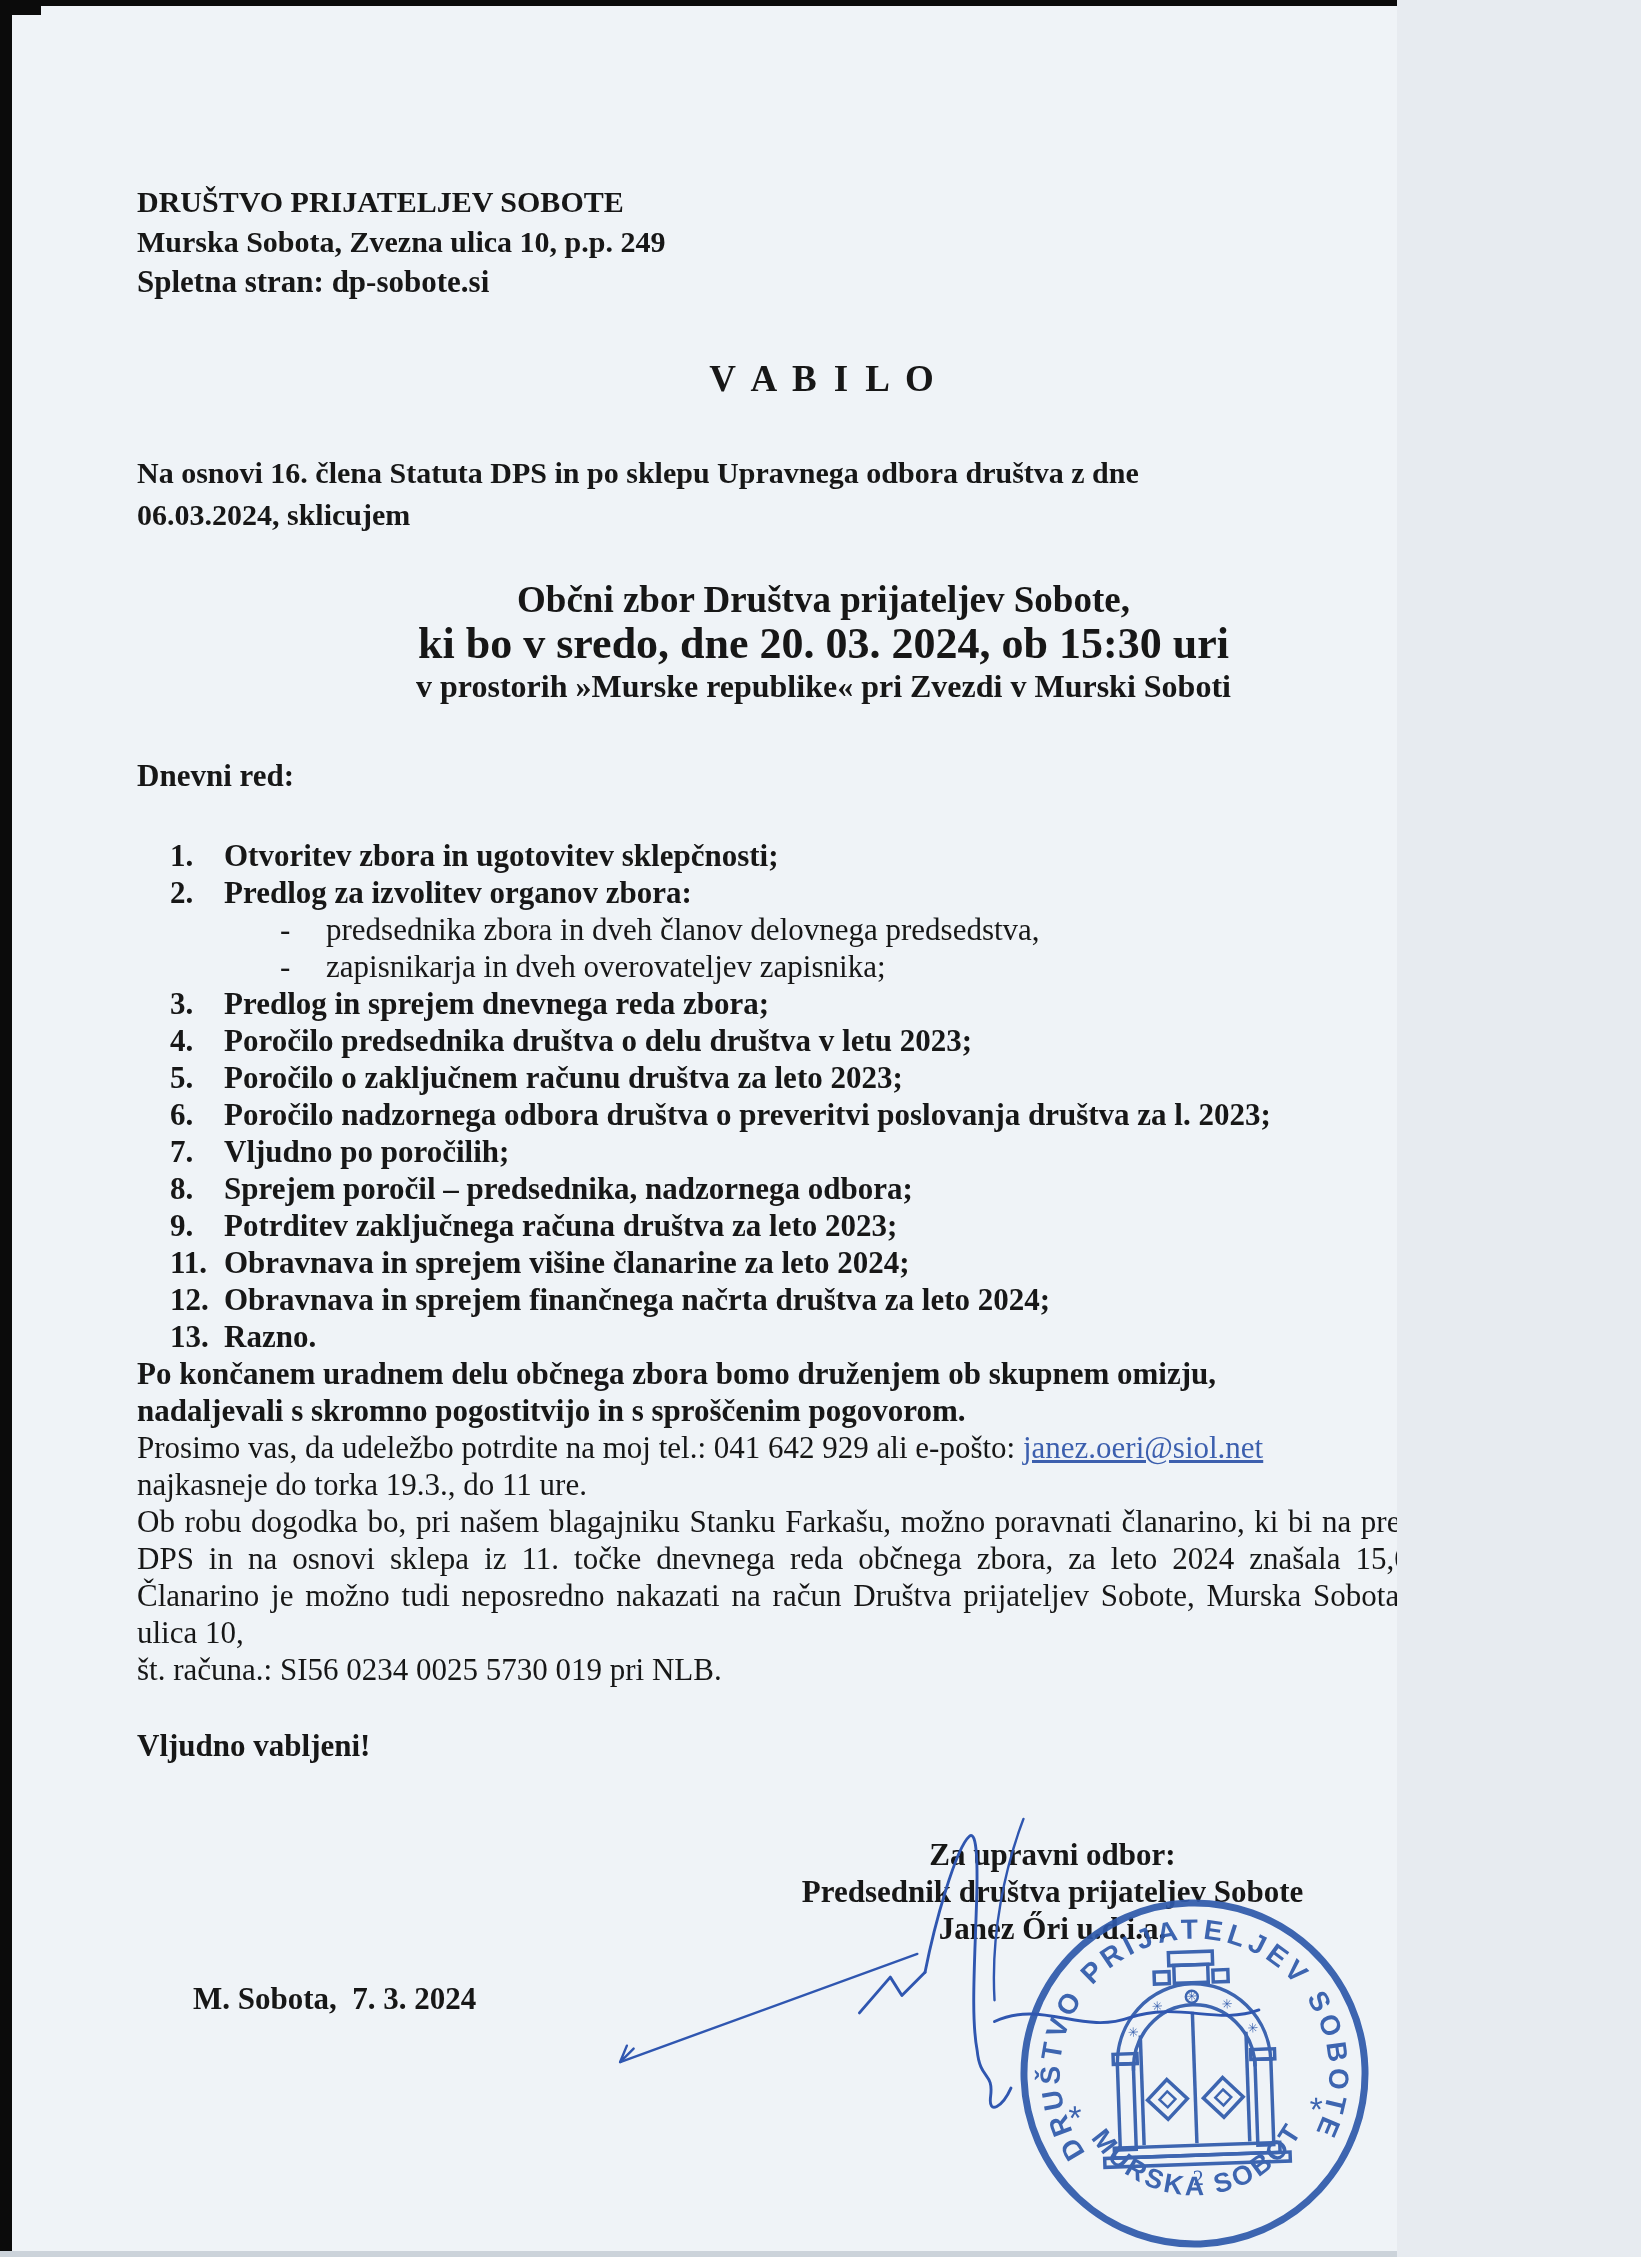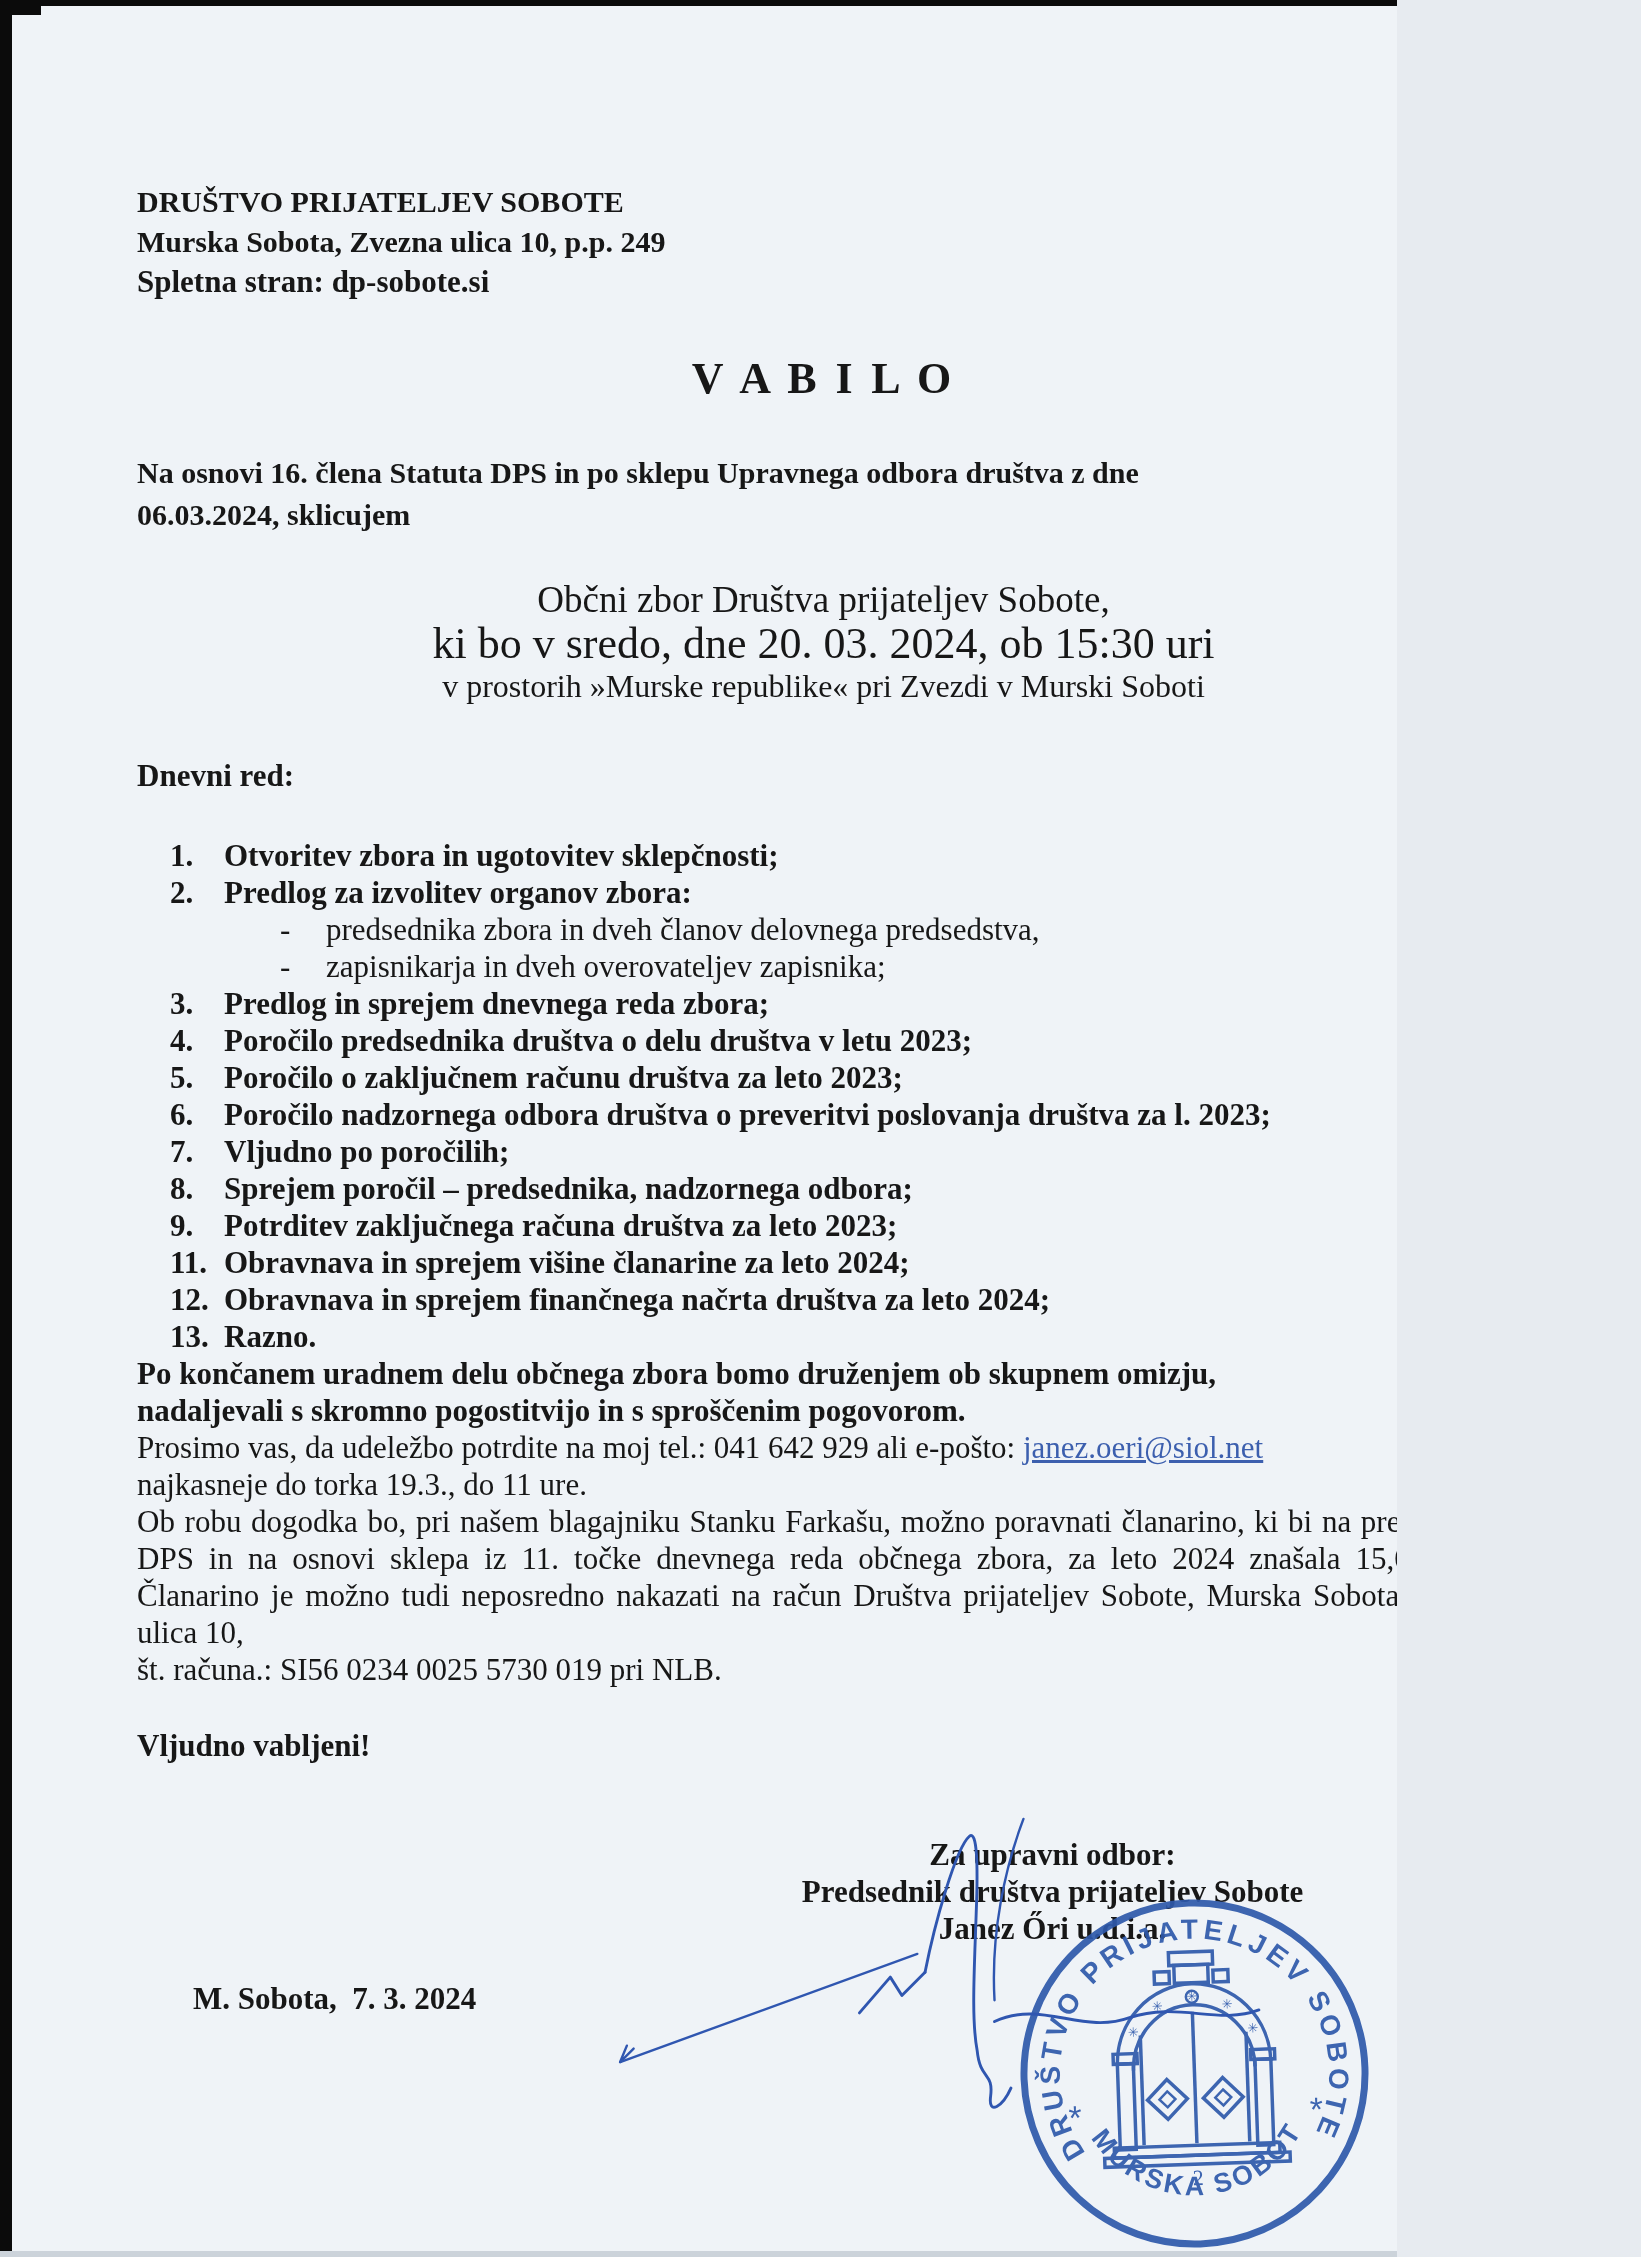--- a/index.html
+++ b/index.html
@@ -16,25 +16,25 @@
   .edge-top{position:absolute;left:0;top:0;width:1641px;height:5.8px;background:#0b0b0b;}
   .edge-notch{position:absolute;left:0;top:0;width:41px;height:15.4px;background:#0b0b0b;}
   .edge-bottom{position:absolute;left:0;bottom:0;width:1641px;height:5.8px;background:#ccd3da;}
 
   .content{position:absolute;left:137px;top:182px;width:1373px;}
 
   .hdr-org{font-size:30px;font-weight:bold;line-height:40px;}
   .hdr-addr{font-size:30px;font-weight:bold;line-height:40px;}
   .hdr-web{font-size:31px;line-height:40px;font-weight:bold;}
 
-  .doc-title{margin-top:48px;text-align:center;font-size:44px;font-weight:bold;letter-spacing:3.9px;line-height:58px;}
+  .doc-title{margin-top:48px;text-align:center;font-size:37px;font-weight:bold;letter-spacing:3.9px;line-height:58px;}
 
   .intro{margin-top:44px;text-align:left;font-size:30px;font-weight:bold;line-height:42px;}
 
-  .event{margin-top:41px;text-align:center;font-weight:normal;}
+  .event{margin-top:41px;text-align:center;font-weight:bold;}
   .event .l1{font-size:37px;line-height:46px;}
   .event .l2{font-size:44px;line-height:42px;}
   .event .l3{font-size:32px;line-height:42px;}
 
   .agenda-head{margin-top:48px;font-size:31px;font-weight:bold;line-height:41px;}
 
   .agenda{margin-top:41px;margin-left:33px;font-size:31px;line-height:37px;}
   .agenda-row{display:flex;font-weight:bold;}
   .agenda-row .num{width:54px;flex:none;}
   .agenda-row .txt{flex:1;}

